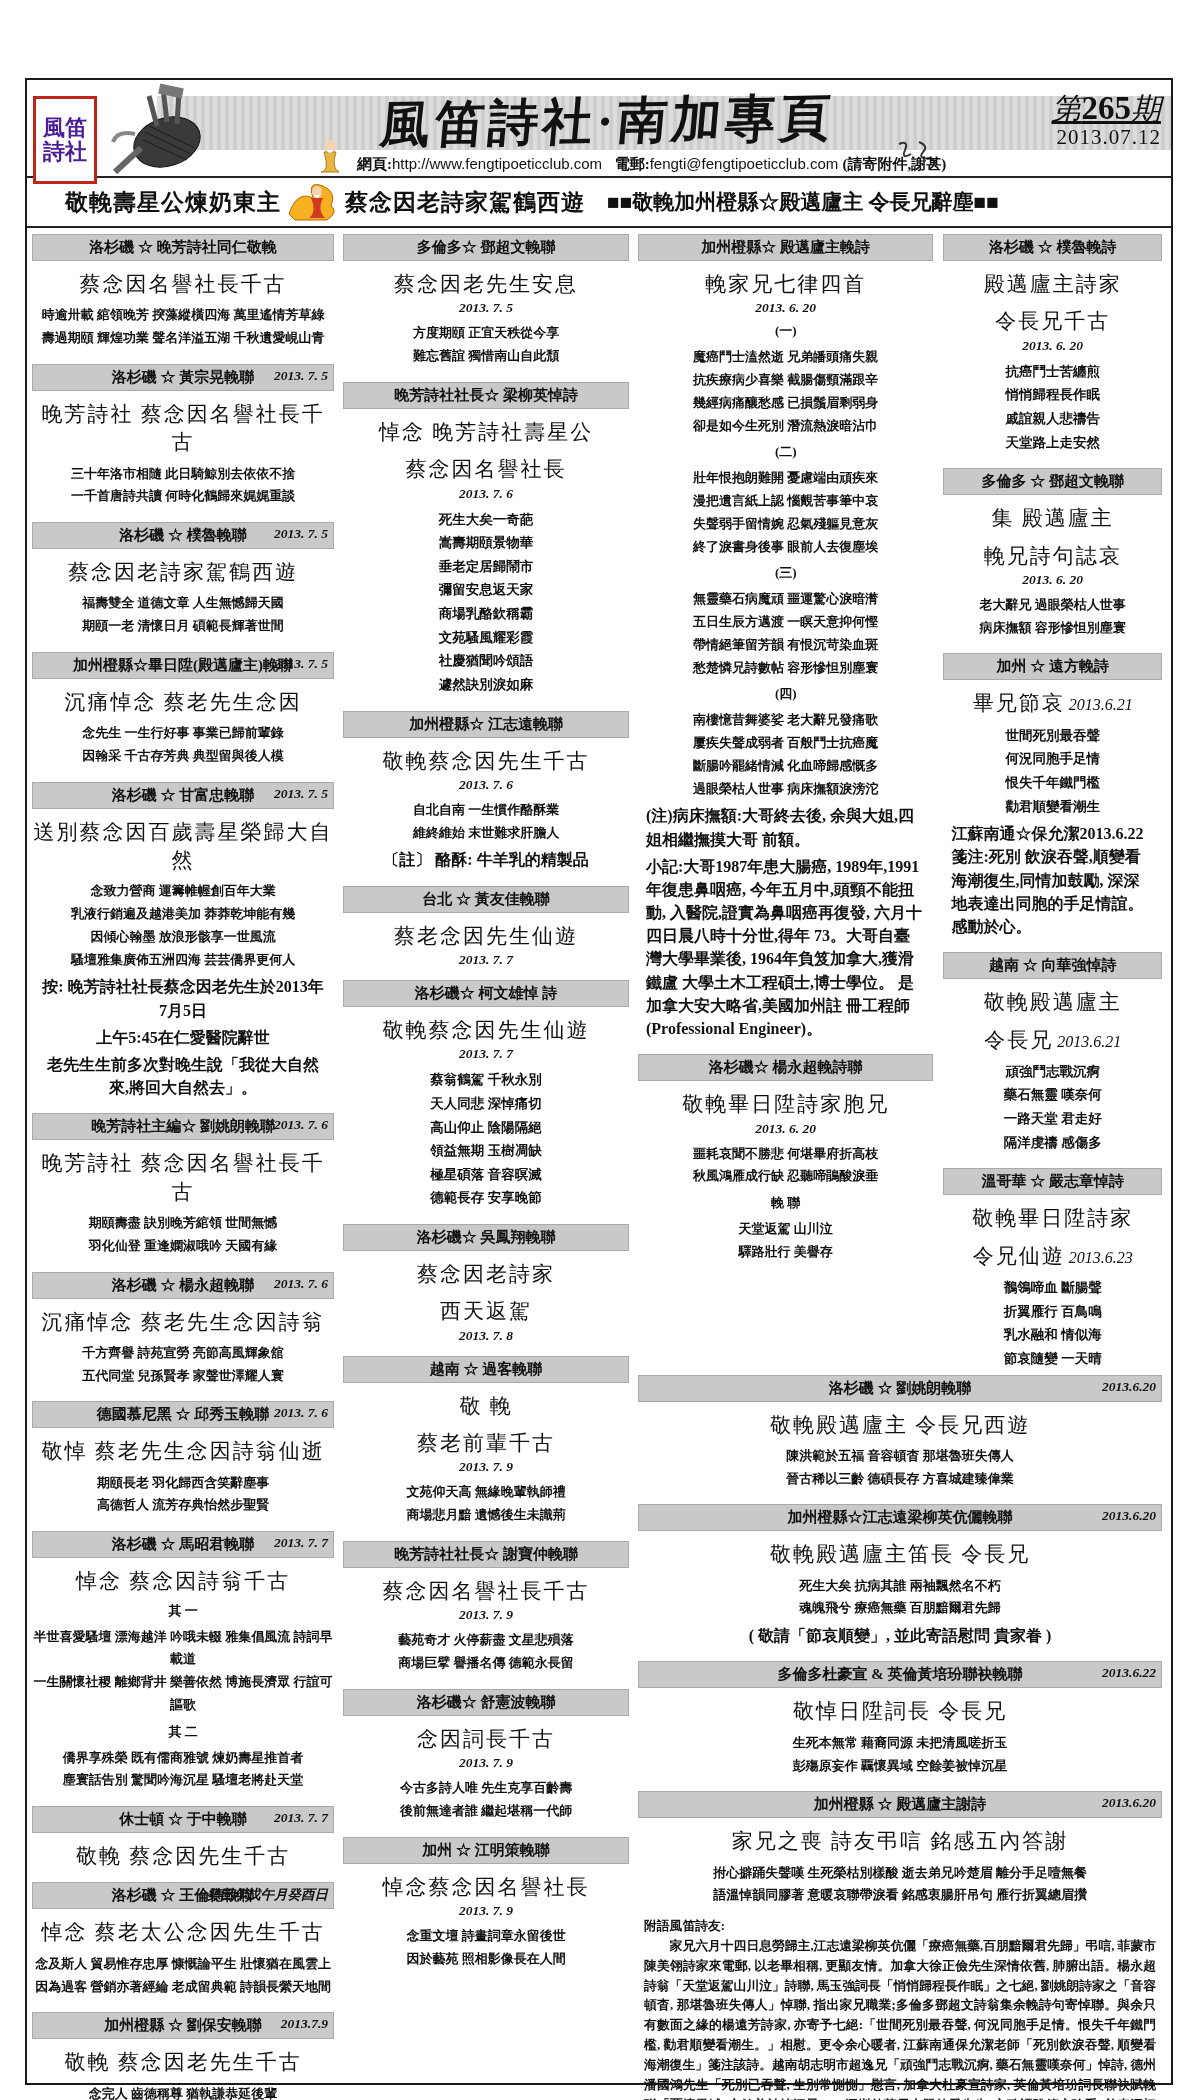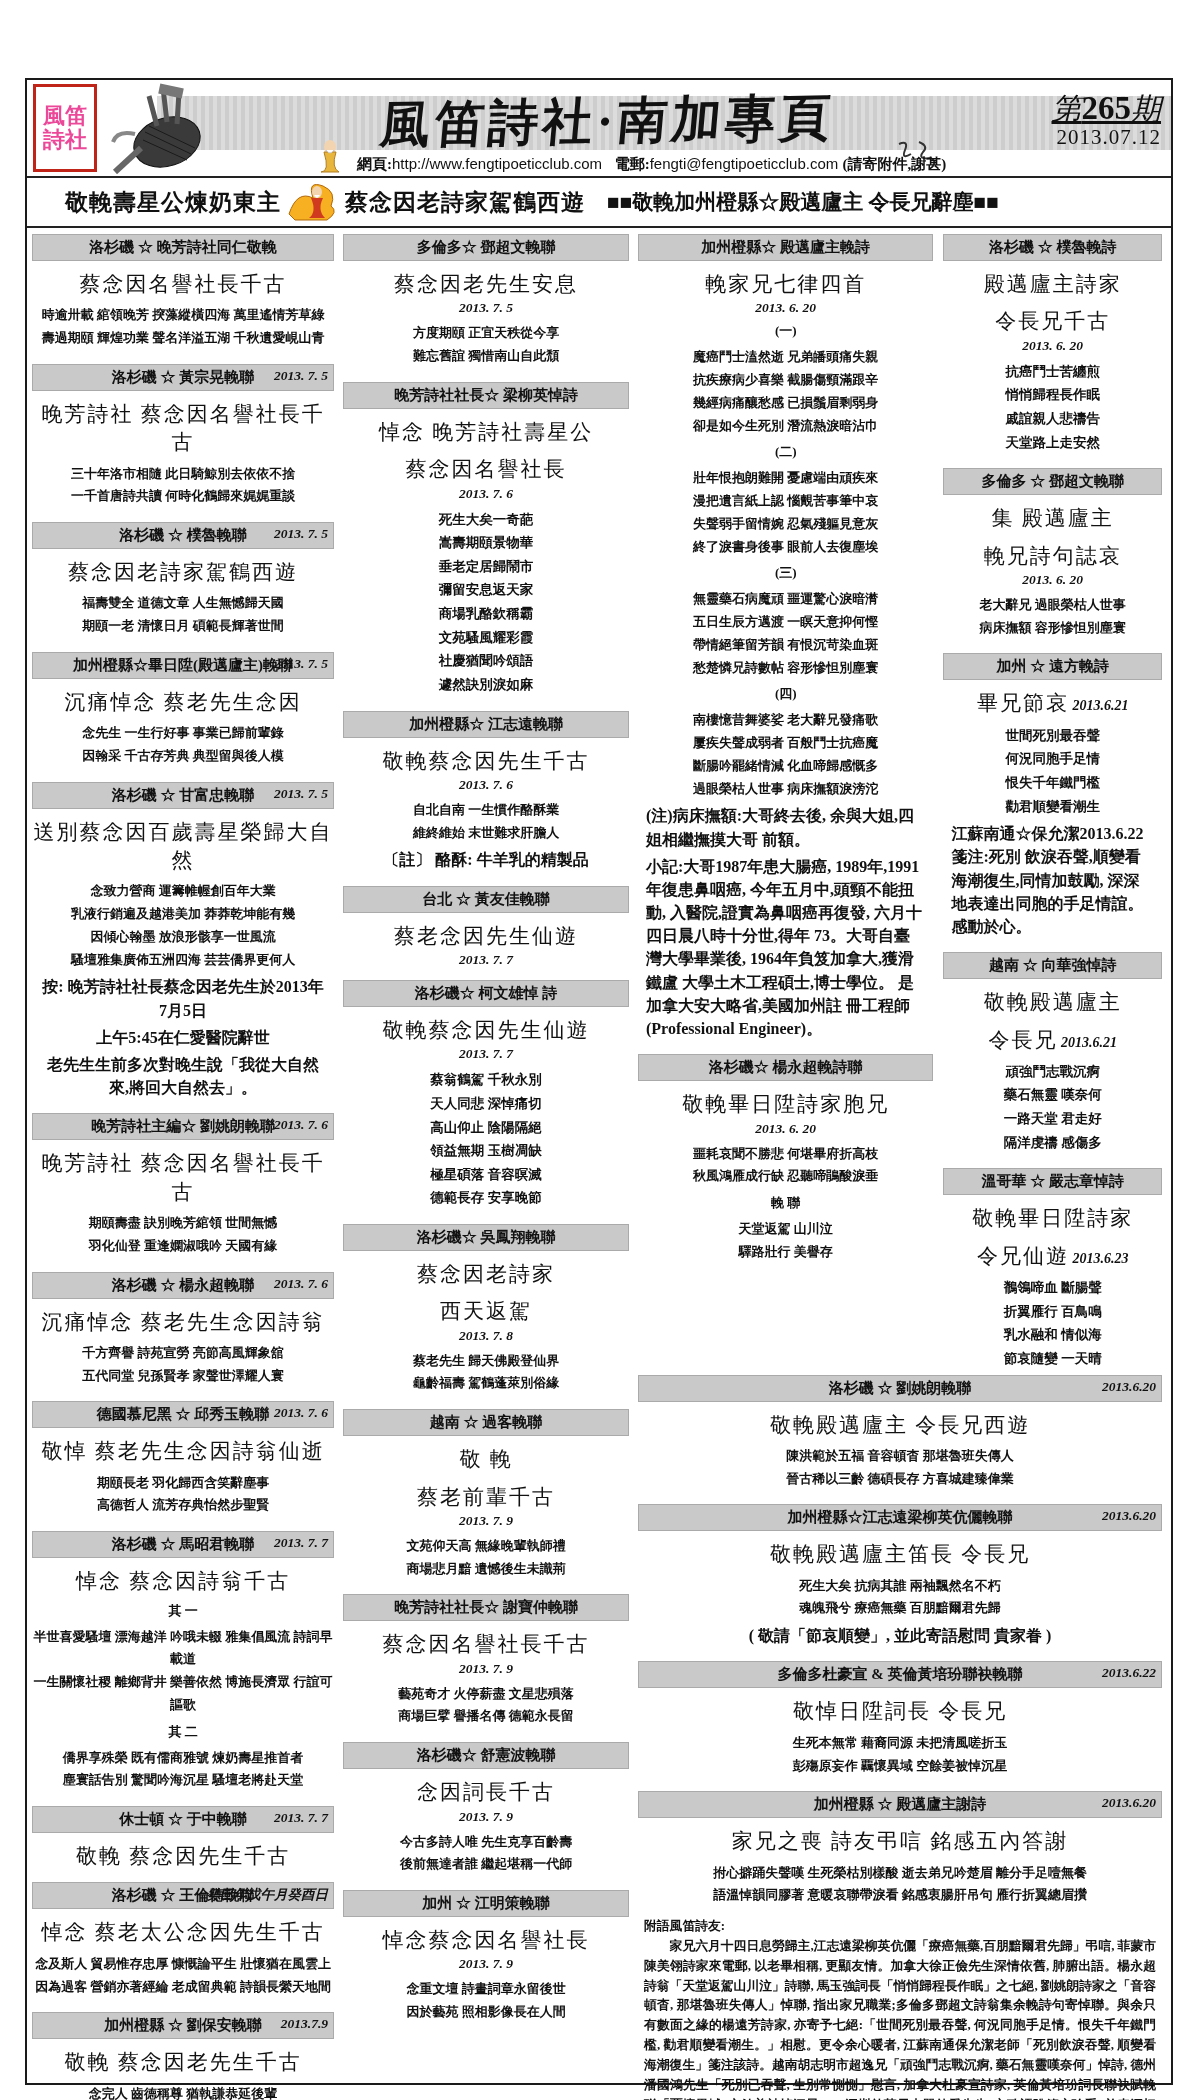--- a/index.html
+++ b/index.html
@@ -1,21 +1,21 @@
 <!DOCTYPE html>
 <html><head>
 <meta charset="utf-8">
 <style>
   html,body{margin:0;padding:0;background:#fff;}
   body{width:1200px;height:2100px;position:relative;font-family:"Liberation Serif",serif;color:#111;overflow:hidden;}
   .sheet{position:absolute;left:25px;top:78px;width:1148px;height:2007px;border:2px solid #1a1a1a;background:#fff;box-sizing:border-box;}
   
   .masthead{position:relative;height:96px;border-bottom:2px solid #222;}
   .band{position:absolute;left:130px;right:0;top:16px;height:54px;background:repeating-linear-gradient(90deg,#dcdcdc 0 4px,#cdcdcd 4px 8px),repeating-linear-gradient(0deg,#d8d8d8 0 3px,#d0d0d0 3px 6px);}
-  .seal{position:absolute;left:6px;top:4px;width:58px;height:82px;border:3px solid #c02418;color:#ec4899;display:flex;flex-direction:column;align-items:center;justify-content:center;font-weight:bold;font-size:22px;line-height:1.1;background:#fff;}
+  .seal{position:absolute;left:6px;top:16px;width:58px;height:82px;border:3px solid #c02418;color:#4c1d95;display:flex;flex-direction:column;align-items:center;justify-content:center;font-weight:bold;font-size:22px;line-height:1.1;background:#fff;}
   .seal span{display:block}
   .bagpipe{position:absolute;left:78px;top:2px;}
   .mtitle{position:absolute;left:300px;top:8px;width:560px;text-align:center;font-size:50px;font-weight:900;letter-spacing:4px;transform:skewX(-6deg) rotate(-1deg);white-space:nowrap;}
   .msig{position:absolute;left:868px;top:58px;}
   .issue{position:absolute;right:10px;top:10px;text-align:right;line-height:1.1;}
   .issue .no{font-size:30px;font-style:italic;text-decoration:underline;}
   .issue .no b{font-style:normal;font-size:33px;}
   .issue .dt{font-size:21px;letter-spacing:1px;}
   .contact{position:absolute;left:330px;bottom:2px;font-size:15px;white-space:nowrap;font-family:"Liberation Sans",sans-serif;}
   .contact b{font-family:"Liberation Serif",serif;}
@@ -33,21 +33,21 @@
   .c2{width:286px;}
   .rwrap{width:524px;display:flex;flex-direction:column;}
   .rtop{display:flex;gap:10px;align-items:flex-start;}
   .c3{width:296px;}
   .c4{width:219px;}
   
   .bar{position:relative;background:#c9c9c9;border:1px solid #aaa;text-align:center;font-weight:bold;font-size:15px;padding:3px 2px;margin-top:10px;white-space:nowrap;}
   .bar .bdate{position:absolute;right:5px;top:3px;font-style:italic;font-size:13.5px;}
   .blk:first-child .bar{margin-top:0;}
   .ttl{text-align:center;font-size:21px;letter-spacing:2px;margin:9px 0 2px;line-height:1.35;}
-  .ttl .din{font-style:italic;font-weight:bold;font-size:14px;letter-spacing:0;}
+  .ttl .din{font-style:italic;font-weight:normal;font-size:16px;letter-spacing:0;}
   .dt2{text-align:center;font-style:italic;font-weight:bold;font-size:13.5px;margin-bottom:2px;}
   .lns{text-align:center;font-weight:bold;font-size:13px;line-height:1.75;margin:6px 0 4px;}
   .lns.poem{font-weight:bold;font-size:13.5px;}
   .stzl{text-align:center;font-size:13px;margin-top:6px;font-weight:bold;}
   .nte{font-size:16px;line-height:1.45;margin:4px 8px;font-weight:bold;}
   .nte.center{text-align:center;}
   .ps{font-size:12.8px;line-height:1.55;margin:6px 6px 0;font-weight:bold;text-align:justify;}
   .ps .intro{display:block;}
 </style>
 </head>
@@ -268,24 +268,20 @@
             <div>領益無期  玉樹凋缺</div>
             <div>極星碩落  音容暝滅</div>
             <div>德範長存  安享晚節</div>
           </div>
         </div>
         <div class="blk">
           <div class="bar">洛杉磯☆ 吳鳳翔輓聯</div>
           <div class="ttl"><span>蔡念因老詩家</span></div>
           <div class="ttl"><span>西天返駕</span></div>
           <div class="dt2">2013. 7. 8</div>
-          <div class="lns">
-            <div>蔡老先生  歸天佛殿登仙界</div>
-            <div>龜齡福壽  駕鶴蓬萊別俗緣</div>
-          </div>
         </div>
         <div class="blk">
           <div class="bar">越南 ☆ 過客輓聯</div>
           <div class="ttl"><span>敬 輓</span></div>
           <div class="ttl"><span>蔡老前輩千古</span></div>
           <div class="dt2">2013. 7. 9</div>
           <div class="lns">
             <div>文苑仰天高  無緣晚輩執師禮</div>
             <div>商場悲月黯  遺憾後生未識荊</div>
           </div>

